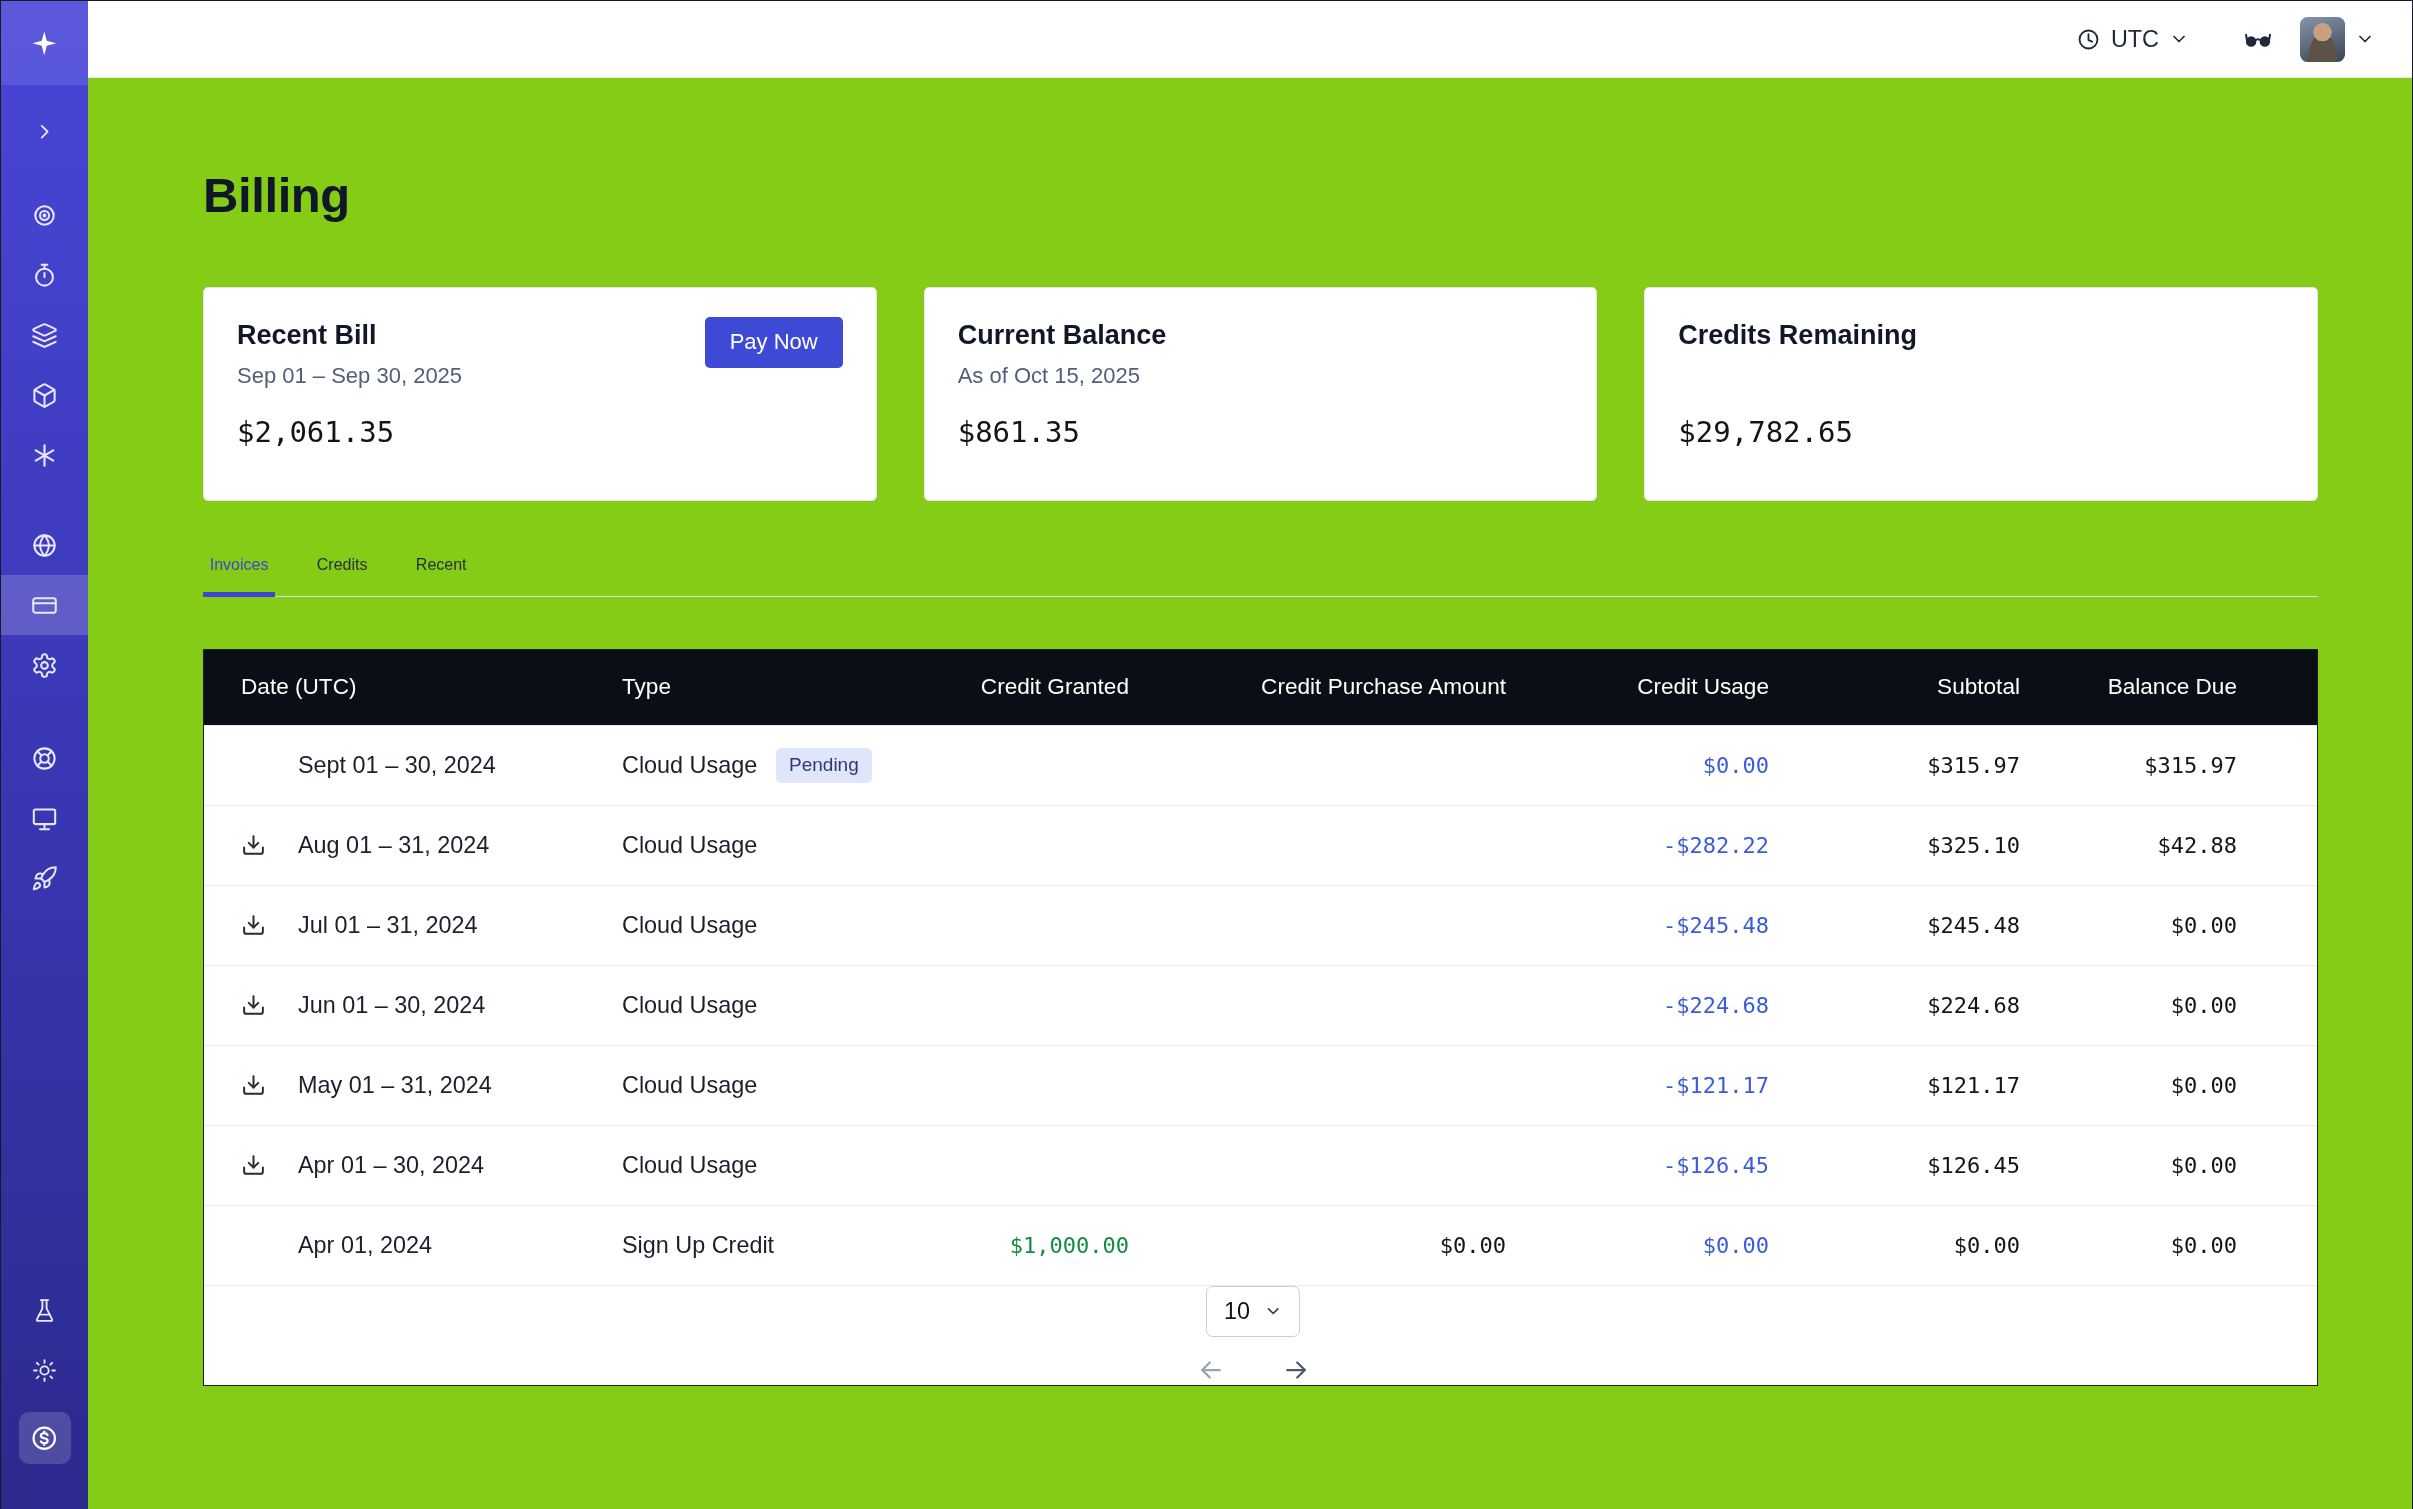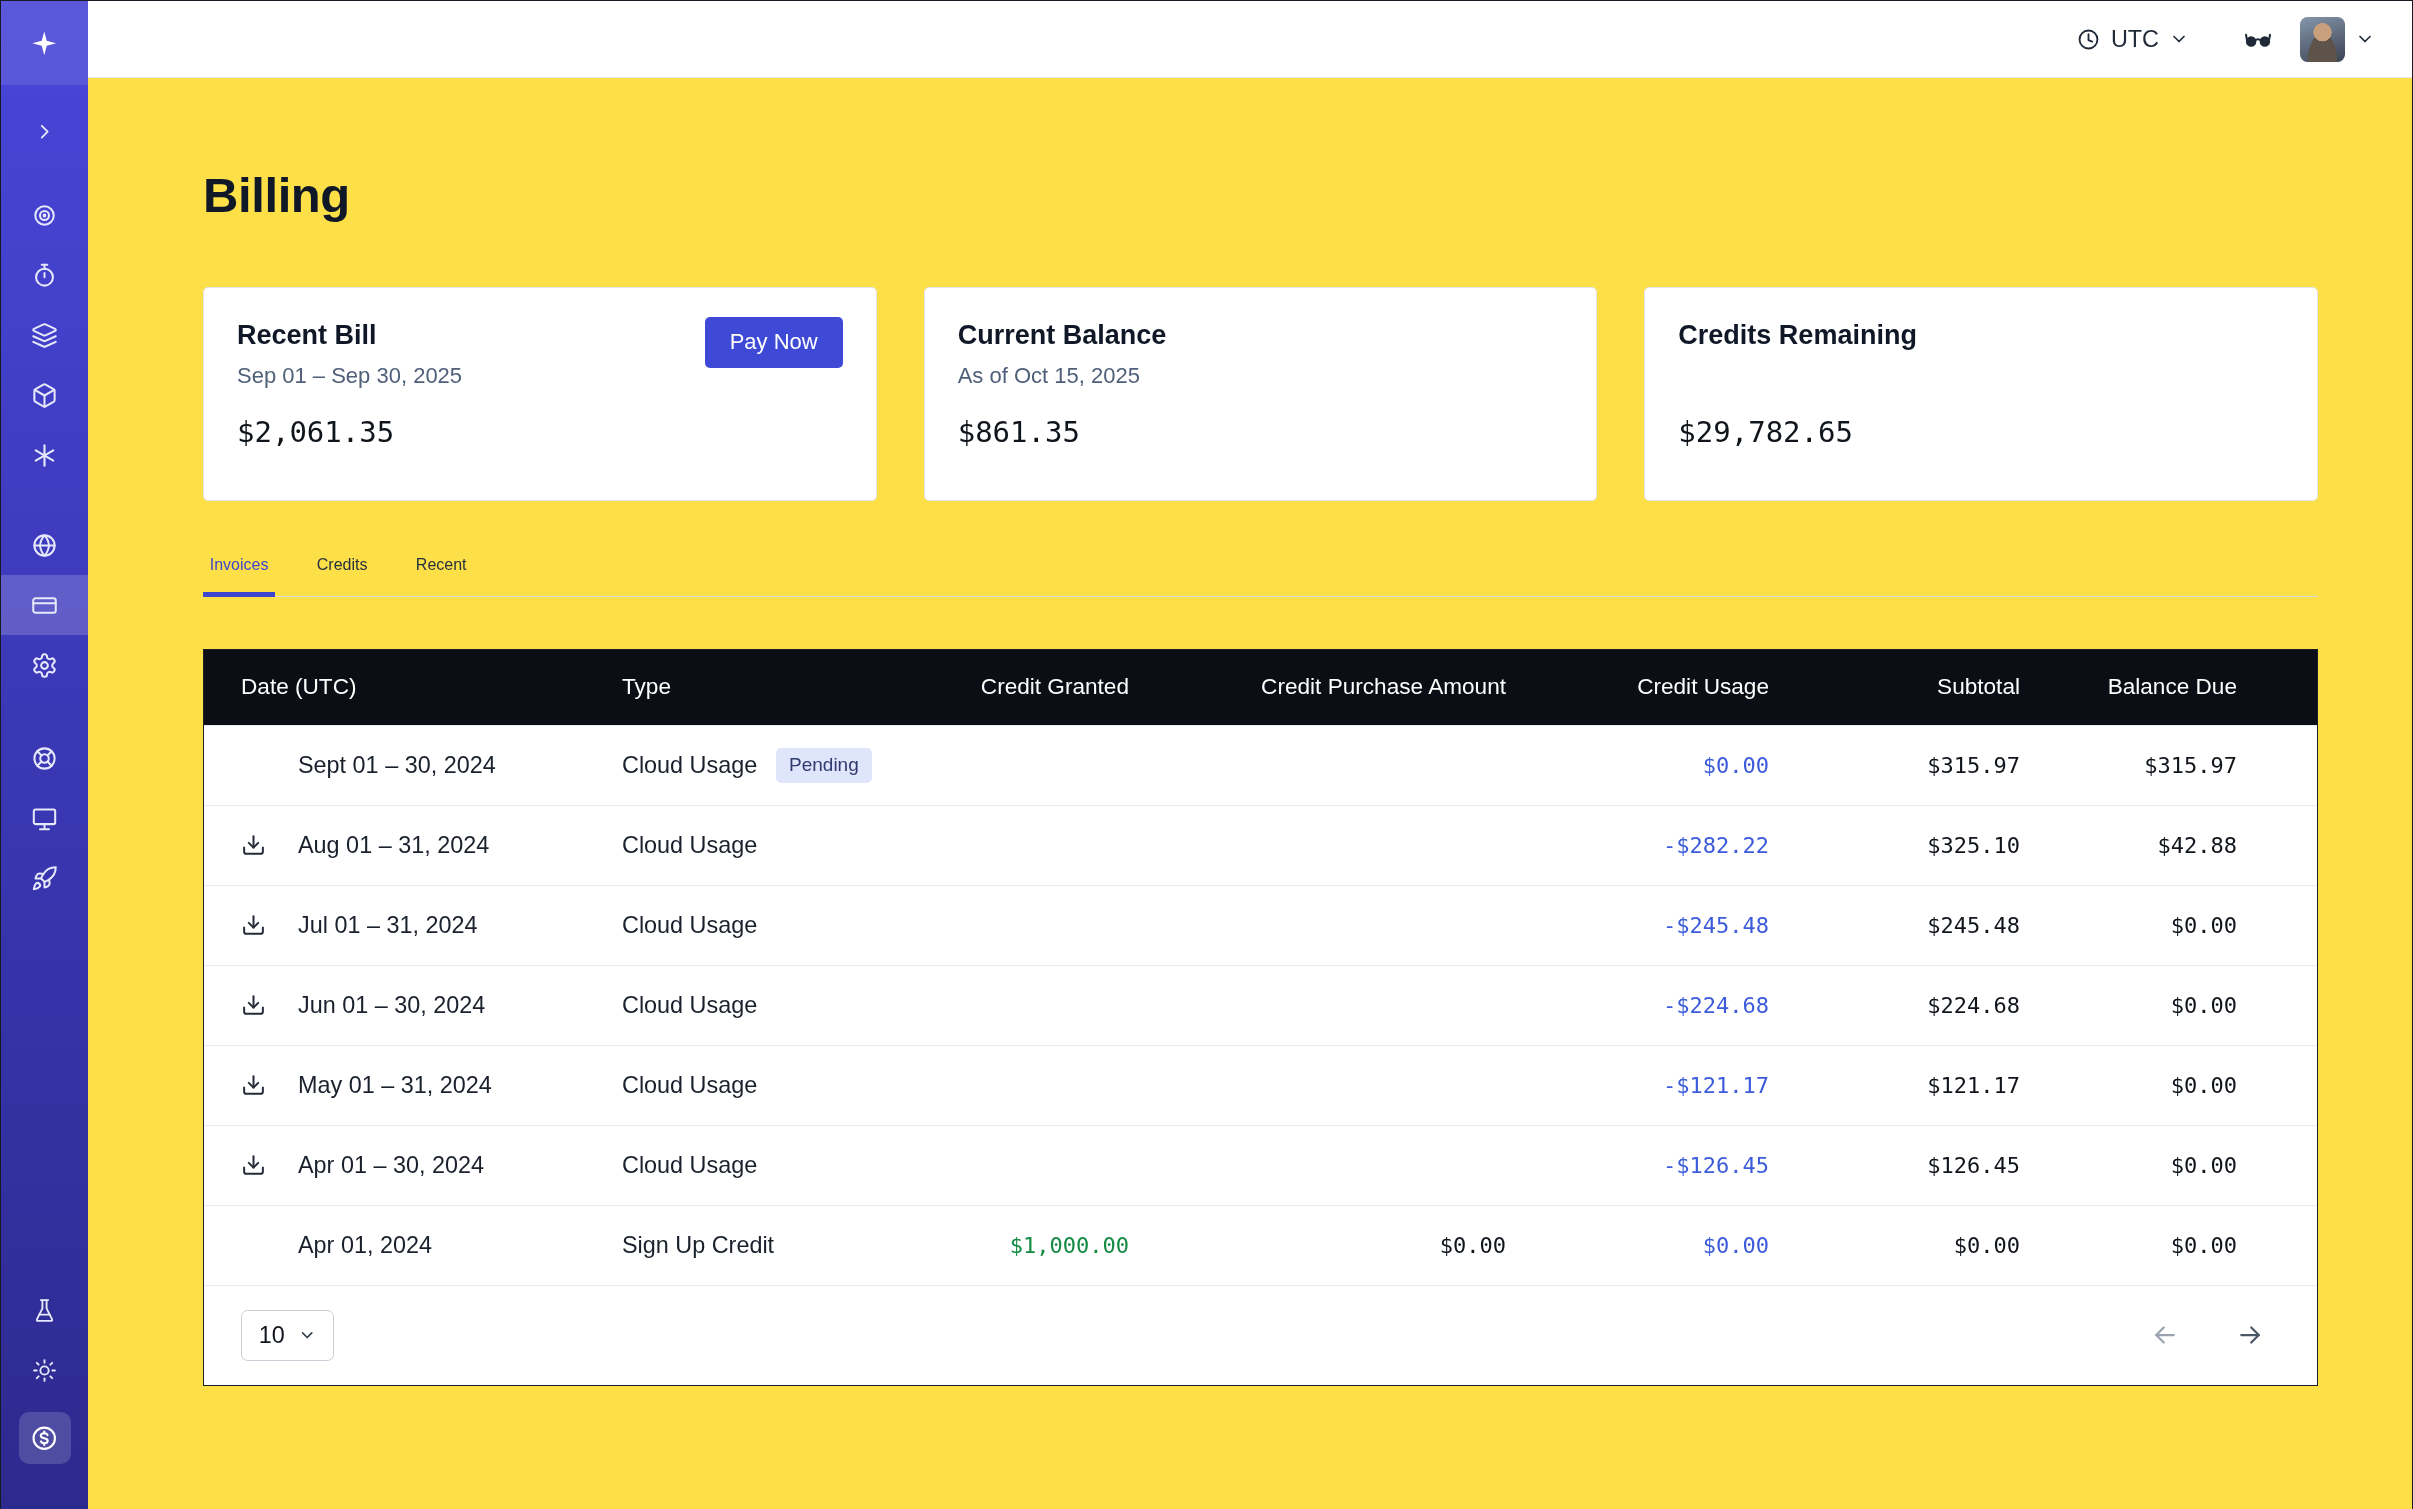--- a/index.html
+++ b/index.html
@@ -3,21 +3,21 @@
 <meta charset="utf-8">
 <style>
   * { box-sizing: border-box; margin: 0; padding: 0; }
   html, body { width: 2413px; height: 1510px; }
   body { font-family: "Liberation Sans", sans-serif; background: #ffffff; }
 
   .screen {
     width: 2413px; height: 1510px;
     border: 1.7px solid #161a23;
     display: flex; overflow: hidden;
-    background: #fde047;
+    background: #84cc16;
   }
 
   
   .sidebar {
     flex: 0 0 87px; width: 87px;
     background: linear-gradient(180deg, #4946d9 0%, #3b38b6 48%, #2c2a8e 100%);
     display: flex; flex-direction: column; align-items: center;
     color: #e9ebfc;
   }
   .logo-tile {
@@ -133,20 +133,21 @@
 
   .badge {
     background: #dfe5fb; color: #303a6e;
     font-size: 19px; padding: 6.7px 13.4px; border-radius: 5px; white-space: nowrap;
   }
 
   .t-foot {
     height: 100px; border-top: 1.7px solid #e7eaee;
     display: flex; align-items: center; justify-content: space-between;
     padding: 0 52px 0 37px;
+    flex-direction: column;
   }
   .page-size {
     display: flex; align-items: center; gap: 13.4px;
     border: 1.7px solid #c8cfd7; border-radius: 6.7px; background: #ffffff;
     font-family: "Liberation Sans", sans-serif;
     font-size: 23.4px; color: #10151c; padding: 11px 16.7px; cursor: pointer;
   }
   .pager { display: flex; align-items: center; gap: 55px; }
   .pager-btn { background: none; border: none; cursor: pointer; display: flex; padding: 0; }
   .pager-btn.prev { color: #9aa3ad; }

